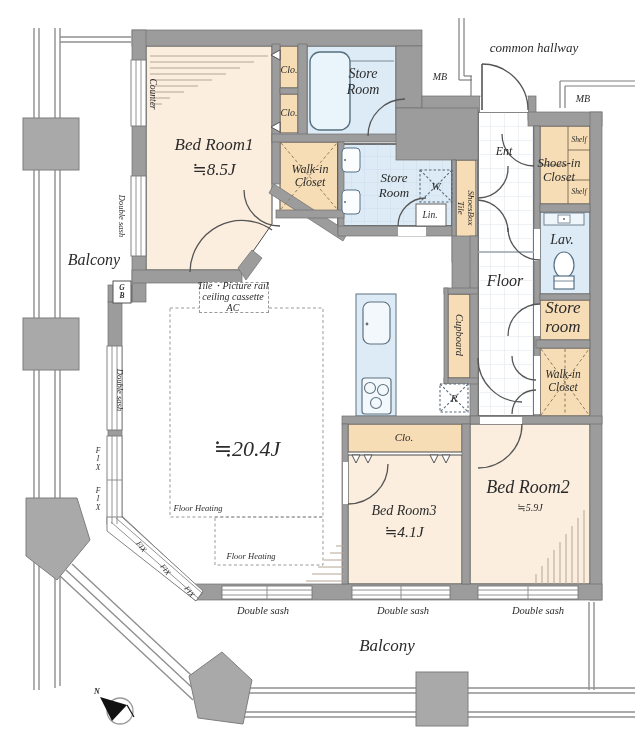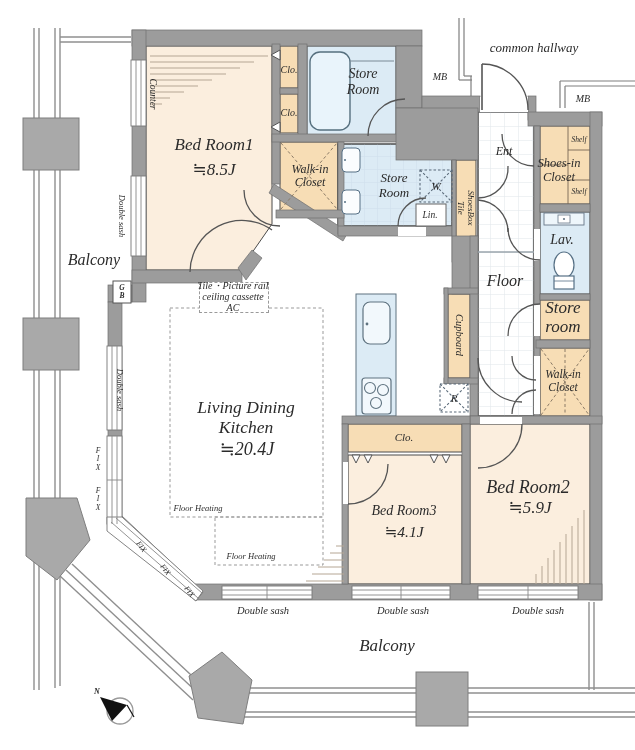--- a/index.html
+++ b/index.html
@@ -318,30 +318,28 @@
 <div class="lbl" style="left:214px;top:145px;font-size:17px">Bed Room1</div>
 <div class="lbl" style="left:214px;top:170px;font-size:17px">≒8.5J</div>
 <div class="lbl rot90" style="left:153px;top:94px;font-size:9.5px">Counter</div>
 <div class="lbl" style="left:122px;top:292px;font-size:7.5px;font-weight:bold">G
 B</div>
 <div class="lbl" style="left:94px;top:260px;font-size:16px">Balcony</div>
 <div class="dashedbox" style="left:199px;top:282px;width:68px;height:29px"></div>
 <div class="lbl" style="left:233px;top:297px;font-size:10px">Tile・Picture rail
 ceiling cassette
 AC</div>
-<div class="lbl" style="left:246px;top:418px;font-size:17.5px">Living Dining
-Kitchen</div>
-<div class="lbl" style="left:247px;top:449px;font-size:18px">≒20.4J</div>
+<div class="lbl" style="left:247px;top:449px;font-size:22px">≒20.4J</div>
 <div class="lbl" style="left:198px;top:509px;font-size:8.5px">Floor Heating</div>
 <div class="lbl" style="left:251px;top:557px;font-size:8.5px">Floor Heating</div>
 <div class="lbl" style="left:404px;top:437px;font-size:11px">Clo.</div>
 <div class="lbl" style="left:404px;top:511px;font-size:14px">Bed Room3</div>
 <div class="lbl" style="left:404px;top:532px;font-size:15.5px">≒4.1J</div>
 <div class="lbl" style="left:528px;top:487px;font-size:18px">Bed Room2</div>
-<div class="lbl" style="left:530px;top:508px;font-size:17px">≒5.9J</div>
+<div class="lbl" style="left:530px;top:508px;font-size:10px">≒5.9J</div>
 <div class="lbl rot90" style="left:121px;top:216px;font-size:8.5px">Double sash</div>
 <div class="lbl rot90" style="left:119px;top:390px;font-size:8.5px">Double sash</div>
 <div class="lbl" style="left:98px;top:460px;font-size:7.5px">F
 I
 X</div>
 <div class="lbl" style="left:98px;top:500px;font-size:7.5px">F
 I
 X</div>
 <div class="lbl rot52" style="left:141px;top:547px;font-size:7.5px">FIX</div>
 <div class="lbl rot52" style="left:165px;top:570px;font-size:7.5px">FIX</div>

